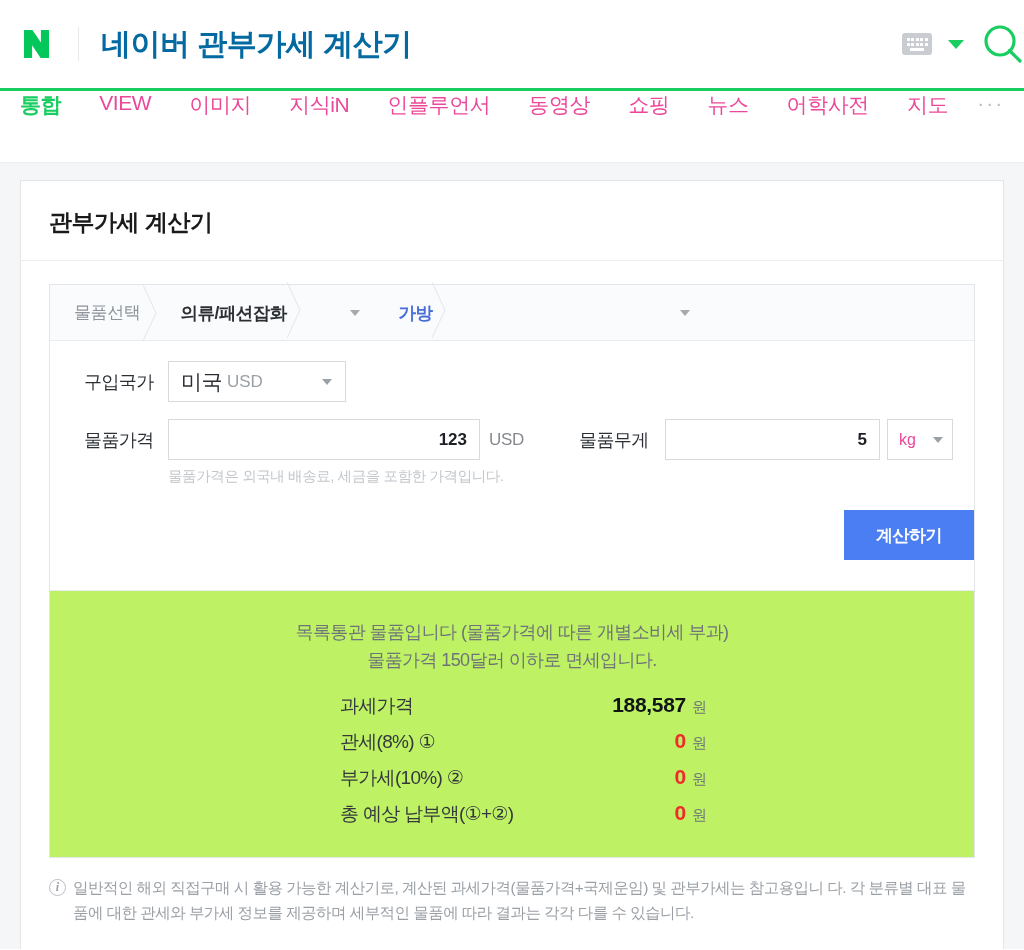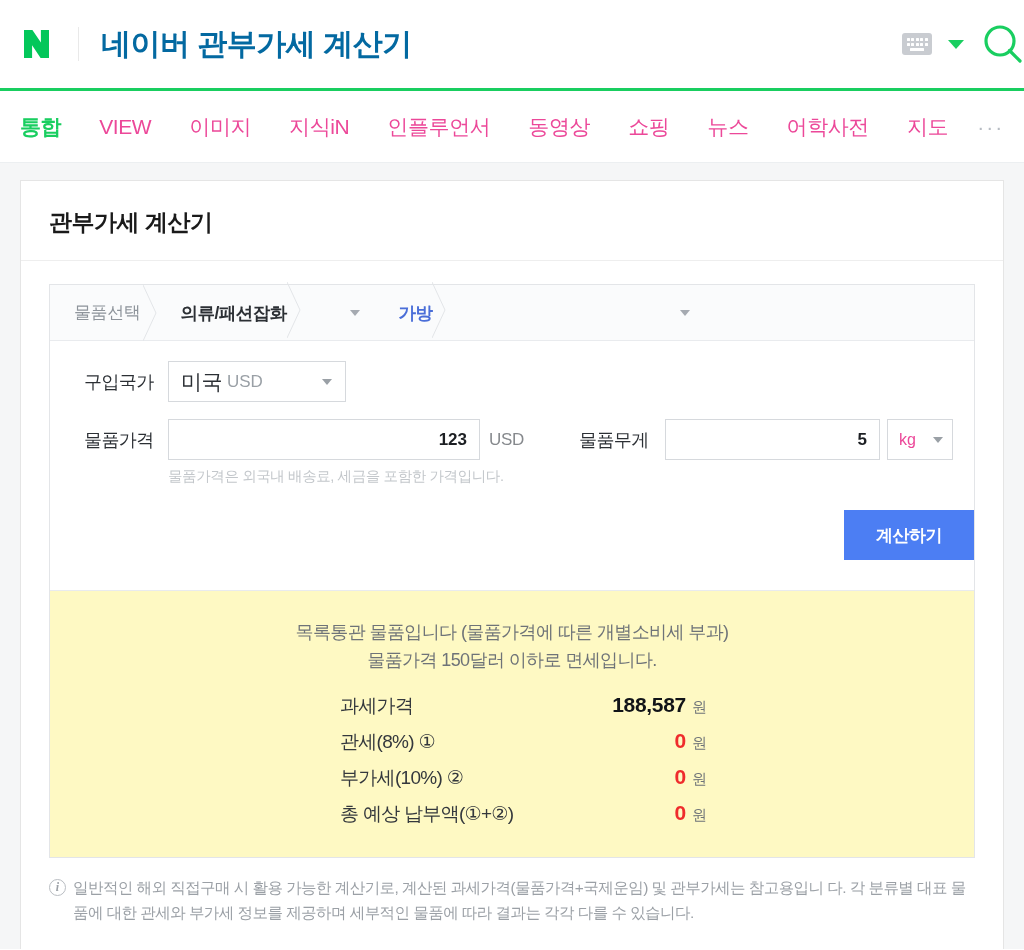--- a/index.html
+++ b/index.html
@@ -92,21 +92,21 @@
   .header-underline {
     height: 3px;
     background: #19ce60;
     width: 100%;
   }
 
   
   .nav {
     height: 72px;
     display: flex;
-    align-items: center;
+    align-items: flex-start;
     padding: 0 20px;
     background: #fff;
     border-bottom: 1px solid #eceff1;
     gap: 0;
     overflow: hidden;
     white-space: nowrap;
   }
   .nav-item {
     font-size: 21px;
     color: #ec4899;
@@ -325,21 +325,21 @@
     font-size: 17px;
     font-weight: 700;
     border: none;
     cursor: pointer;
     letter-spacing: -0.5px;
     font-family: inherit;
   }
 
   
   .result-area {
-    background: #fef9c3;
+    background: #bef264;
     border-top: 1px solid #e9ebee;
     padding: 27px 0 30px 0;
   }
   .result-notice {
     text-align: center;
     font-size: 18px;
     color: #6e7378;
     line-height: 1.58;
     letter-spacing: -0.6px;
     margin-bottom: 18px;

